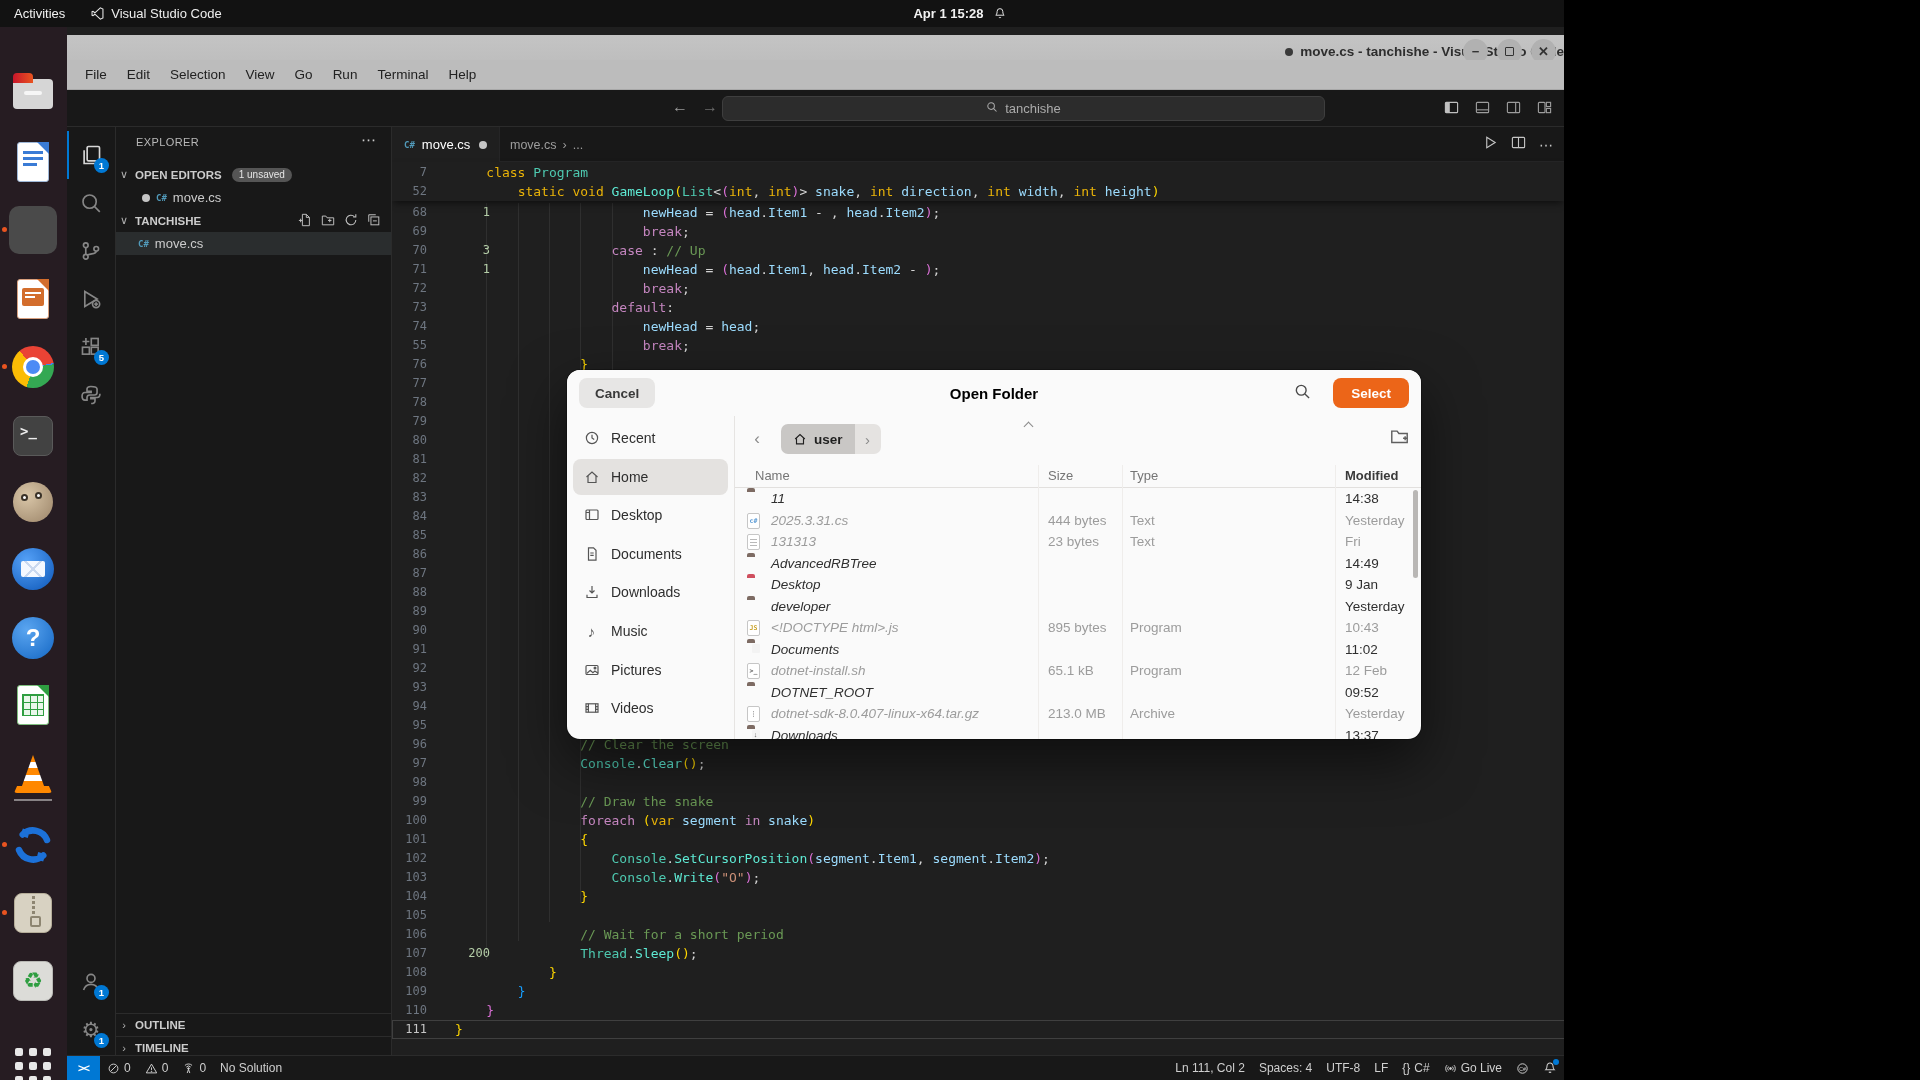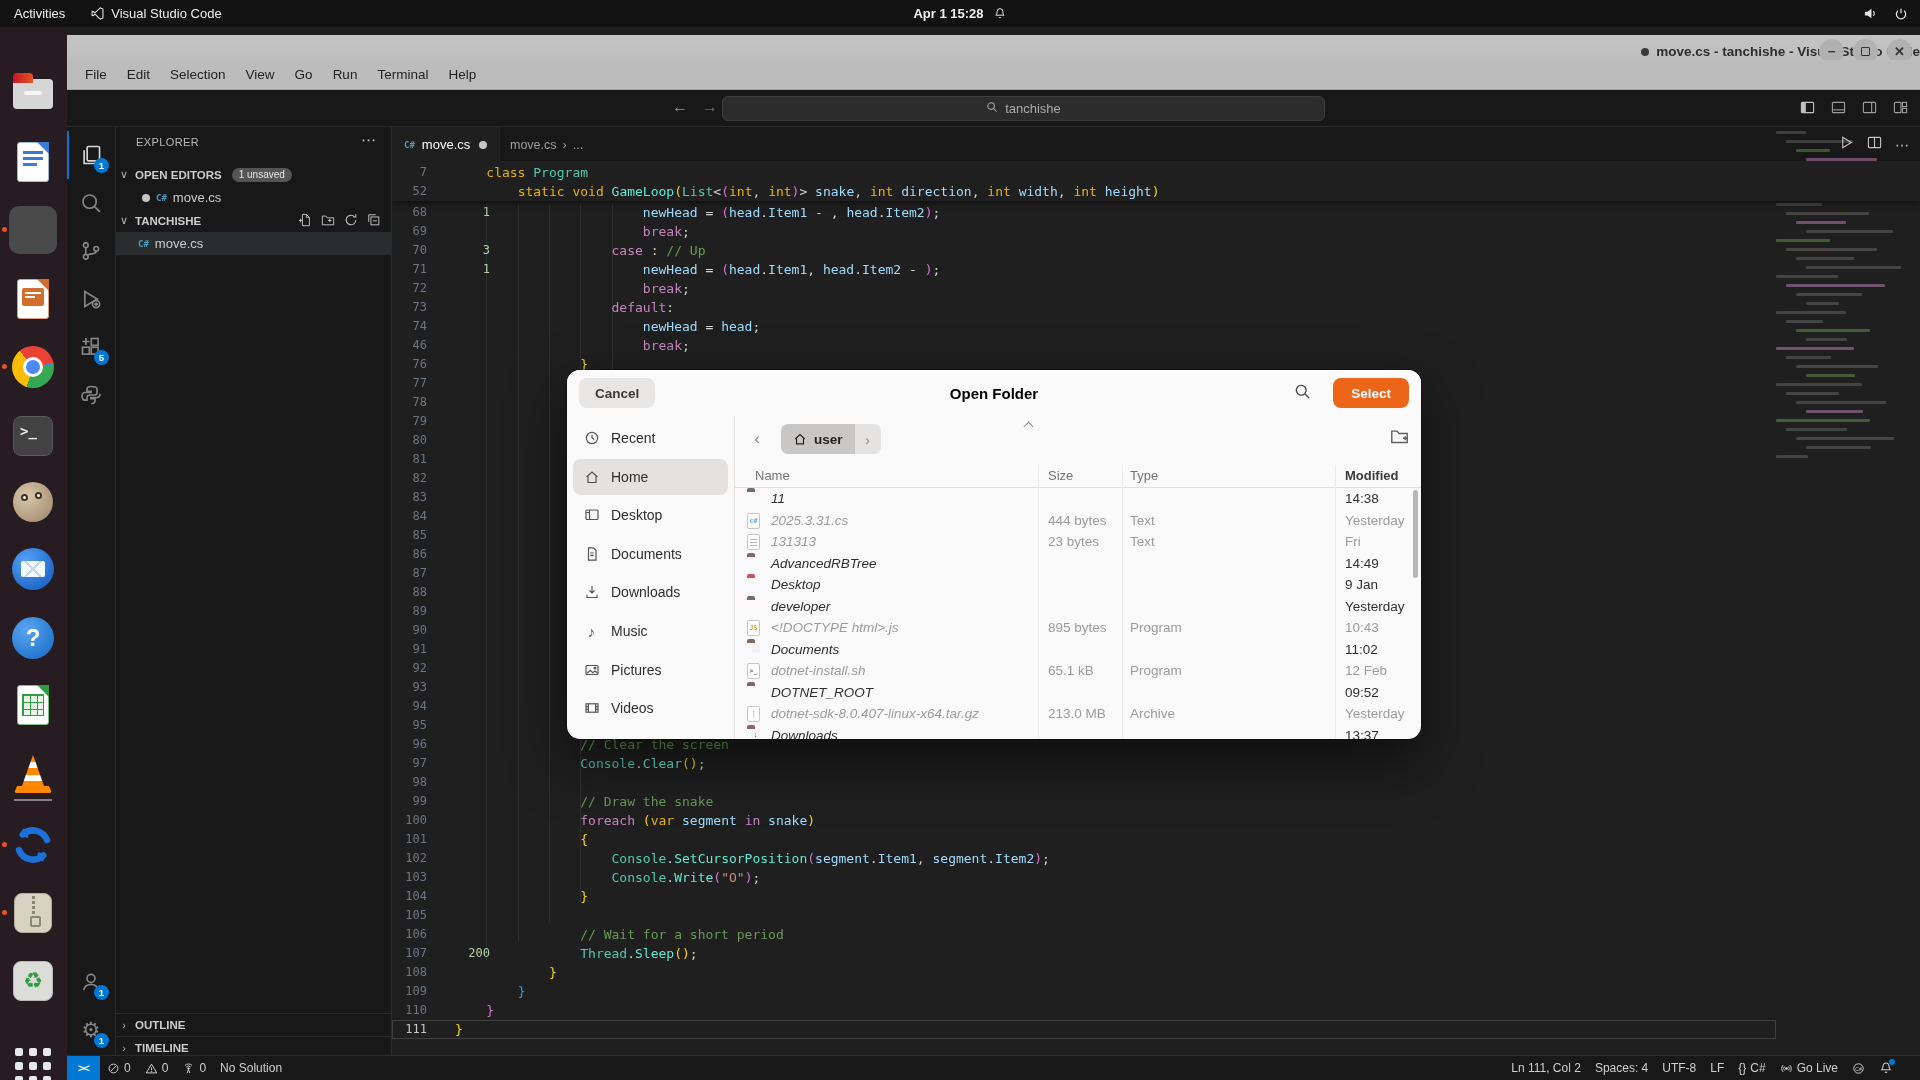--- a/index.html
+++ b/index.html
@@ -1,17 +1,17 @@
 <!DOCTYPE html>
 <html><head>
 <meta charset="utf-8">
 <style>
   html,body{margin:0;padding:0;background:#000;}
   *{box-sizing:border-box;}
-  .screen{position:relative;width:1920px;height:1080px;overflow:hidden;background:#2a2026;
+  .screen{position:relative;width:1564px;height:1080px;overflow:hidden;background:#2a2026;
     font-family:"Liberation Sans",sans-serif;-webkit-font-smoothing:antialiased;}
 
   
   .gnome-panel{position:absolute;left:0;top:0;width:1920px;height:27px;background:#121212;color:#f2f2f2;
     display:flex;align-items:center;font-size:13px;z-index:30;}
   .gp-left{display:flex;align-items:center;gap:26px;padding-left:14px;}
   .gp-app{display:flex;align-items:center;gap:7px;color:#eee;}
   .gp-center{position:absolute;left:50%;transform:translateX(-50%);display:flex;align-items:center;gap:10px;font-weight:700;}
   .gp-right{position:absolute;right:12px;display:flex;align-items:center;gap:16px;}
   .gp-icon{display:inline-flex;color:#e8e8e8;}
@@ -134,21 +134,21 @@
   .guide{position:absolute;width:1px;background:#2f2f2f;}
   .minimap{position:absolute;top:0;width:132px;height:338px;opacity:.9;}
   .mm-bar{position:absolute;height:3px;border-radius:1px;}
 
   
   .statusbar{position:absolute;left:0;bottom:0;right:0;height:25px;background:#181818;border-top:1px solid #2b2b2b;
     color:#cfcfcf;font-size:12px;display:flex;align-items:center;}
   .st-remote{height:25px;width:33px;background:#0078d4;color:#fff;display:flex;align-items:center;justify-content:center;
     font-size:11px;font-weight:700;letter-spacing:-1px;}
   .st-item{display:flex;align-items:center;gap:4px;padding:0 7px;height:22px;}
-  .st-right{margin-left:auto;display:flex;align-items:center;padding-right:20px;}
+  .st-right{margin-left:auto;display:flex;align-items:center;padding-right:0;}
   .st-bellwrap{position:relative;display:inline-flex;}
   .st-belldot{position:absolute;right:-2px;top:-2px;width:6px;height:6px;border-radius:50%;background:#0078d4;}
 
   
   .dlg{position:absolute;left:567px;top:370px;width:854px;height:369px;background:#fafafa;border-radius:13px;
     box-shadow:0 22px 55px rgba(0,0,0,0.55),0 0 0 1px rgba(0,0,0,0.25);z-index:40;overflow:hidden;
     color:#2e2e2e;font-size:14px;}
   .dlg-header{position:absolute;left:0;top:0;right:0;height:46px;background:#fafafa;display:flex;align-items:center;}
   .dlg-title{position:absolute;left:0;right:0;text-align:center;font-weight:700;font-size:15px;color:#000000;}
   .btn-cancel{position:absolute;left:12px;top:8px;height:30px;padding:0 16px;background:#e7e6e5;border-radius:8px;
@@ -519,21 +519,21 @@
             <div class="guide" style="left: 157px; top: 41px; height: 719px;"></div>
             <div class="guide" style="left: 188px; top: 41px; height: 700px;"></div>
             <div class="guide" style="left: 220px; top: 41px; height: 493px;"></div>
             <div class="cl" style="top: 41px;"><div class="num">68</div><div class="txt"><span class="tk pn">                        </span><span class="tk vr">newHead</span><span class="tk pn"> = </span><span class="tk b2">(</span><span class="tk vr">head</span><span class="tk pn">.</span><span class="tk vr">Item1</span><span class="tk pn"> - </span><span class="tk num">1</span><span class="tk pn">, </span><span class="tk vr">head</span><span class="tk pn">.</span><span class="tk vr">Item2</span><span class="tk b2">)</span><span class="tk pn">;</span></div></div>
             <div class="cl" style="top: 60px;"><div class="num">69</div><div class="txt"><span class="tk pn">                        </span><span class="tk ctrl">break</span><span class="tk pn">;</span></div></div>
             <div class="cl" style="top: 79px;"><div class="num">70</div><div class="txt"><span class="tk pn">                    </span><span class="tk ctrl">case</span><span class="tk pn"> </span><span class="tk num">3</span><span class="tk pn">: </span><span class="tk cm">// Up</span></div></div>
             <div class="cl" style="top: 98px;"><div class="num">71</div><div class="txt"><span class="tk pn">                        </span><span class="tk vr">newHead</span><span class="tk pn"> = </span><span class="tk b2">(</span><span class="tk vr">head</span><span class="tk pn">.</span><span class="tk vr">Item1</span><span class="tk pn">, </span><span class="tk vr">head</span><span class="tk pn">.</span><span class="tk vr">Item2</span><span class="tk pn"> - </span><span class="tk num">1</span><span class="tk b2">)</span><span class="tk pn">;</span></div></div>
             <div class="cl" style="top: 117px;"><div class="num">72</div><div class="txt"><span class="tk pn">                        </span><span class="tk ctrl">break</span><span class="tk pn">;</span></div></div>
             <div class="cl" style="top: 136px;"><div class="num">73</div><div class="txt"><span class="tk pn">                    </span><span class="tk ctrl">default</span><span class="tk pn">:</span></div></div>
             <div class="cl" style="top: 155px;"><div class="num">74</div><div class="txt"><span class="tk pn">                        </span><span class="tk vr">newHead</span><span class="tk pn"> = </span><span class="tk vr">head</span><span class="tk pn">;</span></div></div>
-            <div class="cl" style="top: 174px;"><div class="num">46</div><div class="txt"><span class="tk pn">                        </span><span class="tk ctrl">break</span><span class="tk pn">;</span></div></div>
+            <div class="cl" style="top: 174px;"><div class="num">55</div><div class="txt"><span class="tk pn">                        </span><span class="tk ctrl">break</span><span class="tk pn">;</span></div></div>
             <div class="cl" style="top: 193px;"><div class="num">76</div><div class="txt"><span class="tk pn">                </span><span class="tk b1">}</span></div></div>
             <div class="cl" style="top: 212px;"><div class="num">77</div><div class="txt"></div></div>
             <div class="cl" style="top: 231px;"><div class="num">78</div><div class="txt"></div></div>
             <div class="cl" style="top: 250px;"><div class="num">79</div><div class="txt"></div></div>
             <div class="cl" style="top: 269px;"><div class="num">80</div><div class="txt"></div></div>
             <div class="cl" style="top: 288px;"><div class="num">81</div><div class="txt"></div></div>
             <div class="cl" style="top: 307px;"><div class="num">82</div><div class="txt"></div></div>
             <div class="cl" style="top: 326px;"><div class="num">83</div><div class="txt"></div></div>
             <div class="cl" style="top: 345px;"><div class="num">84</div><div class="txt"></div></div>
             <div class="cl" style="top: 364px;"><div class="num">85</div><div class="txt"></div></div>

